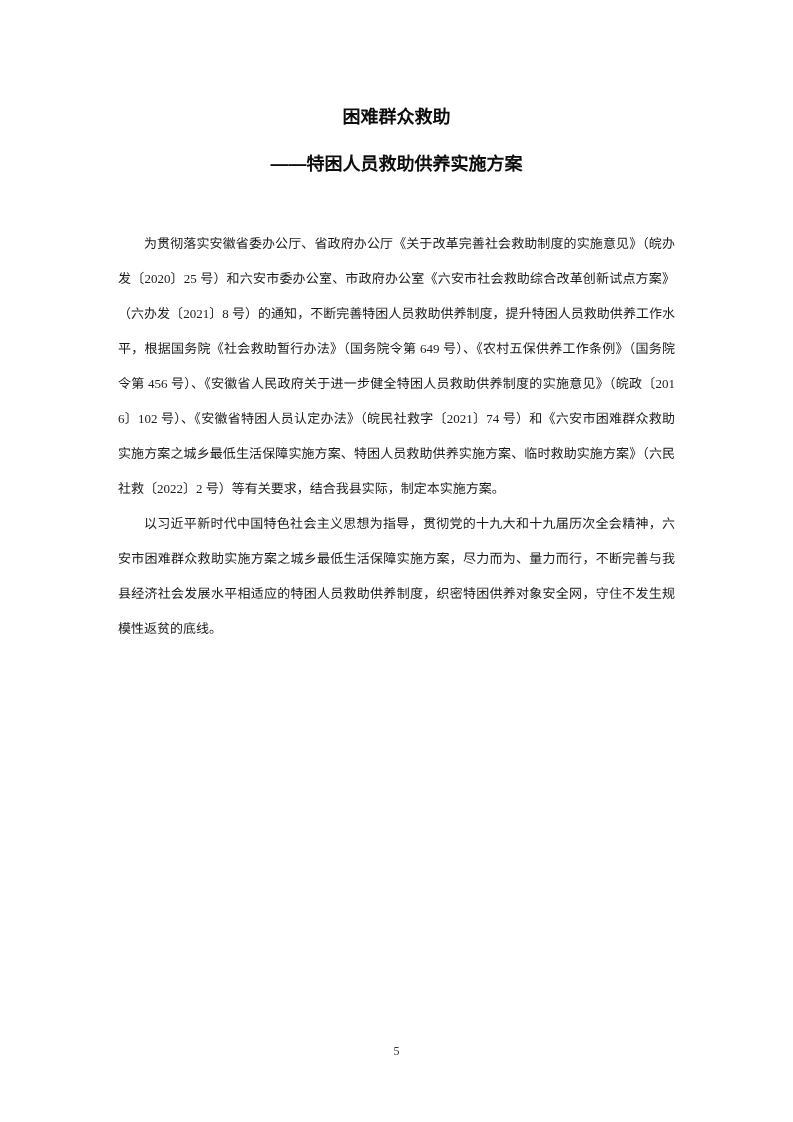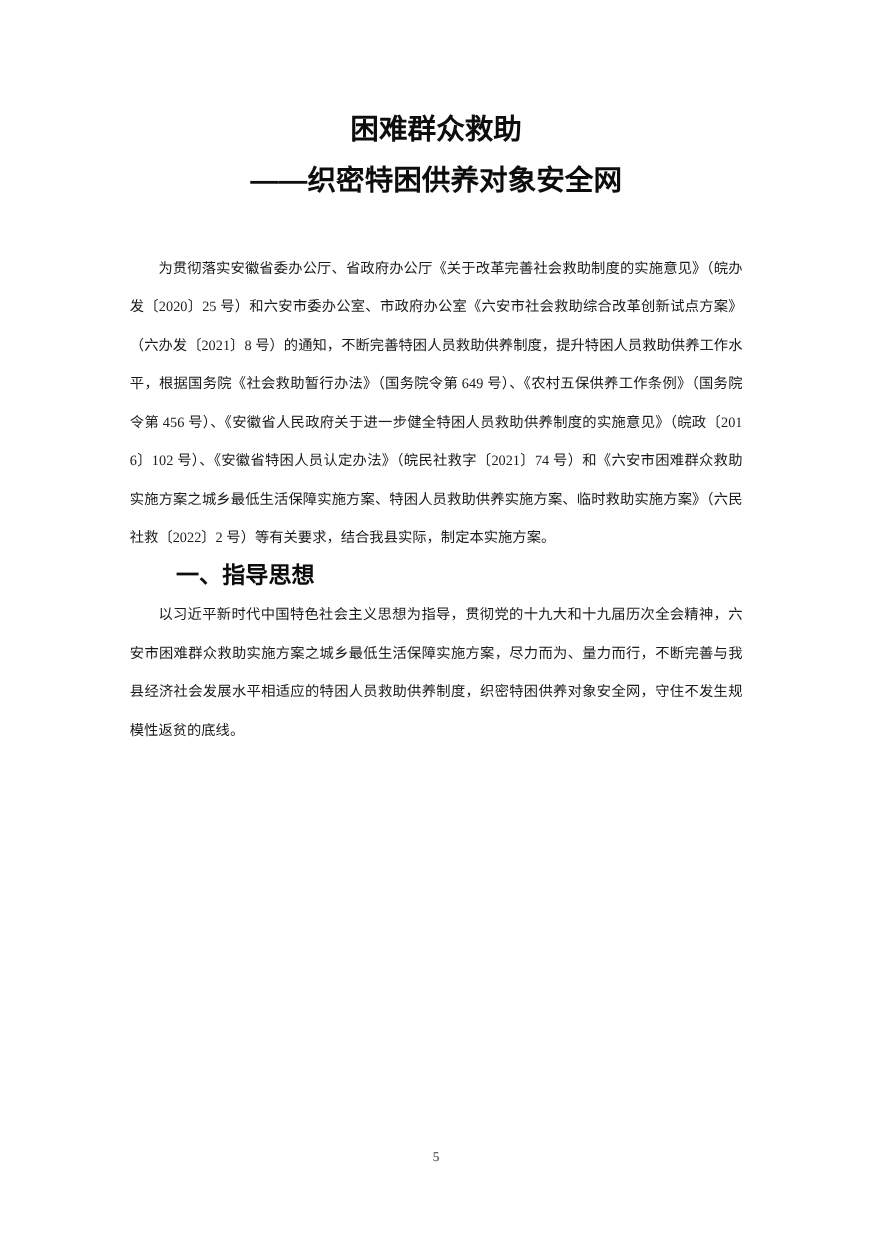--- a/index.html
+++ b/index.html
@@ -19,21 +19,21 @@
     position: absolute;
     left: 118px;
     top: 94px;
     width: 557px;
   }
   .doc-title {
     margin: 0 0 38px 0;
     text-align: center;
     font-family: "Liberation Sans", "DejaVu Sans", sans-serif;
     font-weight: bold;
-    font-size: 26px;
+    font-size: 18px;
     line-height: 47px;
     color: #0d0d0d;
   }
   .doc-title .title-line {
     display: block;
     white-space: nowrap;
   }
   .para {
     margin: 0;
     font-family: "Liberation Serif", "DejaVu Serif", serif;
@@ -65,25 +65,24 @@
     color: #333333;
   }
 </style>
 </head>
 <body>
 
 <div class="page">
   <div class="content">
     <h1 class="doc-title">
       <span class="title-line">困难群众救助</span>
-      <span class="title-line">——织密特困供养对象安全网</span>
+      <span class="title-line">——特困人员救助供养实施方案</span>
     </h1>
 
     <p class="para">为贯彻落实安徽省委办公厅、省政府办公厅《关于改革完善社会救助制度的实施意见》（皖办发〔2020〕25 号）和六安市委办公室、市政府办公室《六安市社会救助综合改革创新试点方案》（六办发〔2021〕8 号）的通知，不断完善特困人员救助供养制度，提升特困人员救助供养工作水平，根据国务院《社会救助暂行办法》（国务院令第 649 号）、《农村五保供养工作条例》（国务院令第 456 号）、《安徽省人民政府关于进一步健全特困人员救助供养制度的实施意见》（皖政〔2016〕102 号）、《安徽省特困人员认定办法》（皖民社救字〔2021〕74 号）和《六安市困难群众救助实施方案之城乡最低生活保障实施方案、特困人员救助供养实施方案、临时救助实施方案》（六民社救〔2022〕2 号）等有关要求，结合我县实际，制定本实施方案。</p>
 
-    <h2 class="section-heading">一、指导思想</h2>
 
     <p class="para">以习近平新时代中国特色社会主义思想为指导，贯彻党的十九大和十九届历次全会精神，六安市困难群众救助实施方案之城乡最低生活保障实施方案，尽力而为、量力而行，不断完善与我县经济社会发展水平相适应的特困人员救助供养制度，织密特困供养对象安全网，守住不发生规模性返贫的底线。</p>
 
   </div>
 
   <div class="page-footer">5</div>
 </div>
 
 </body></html>

